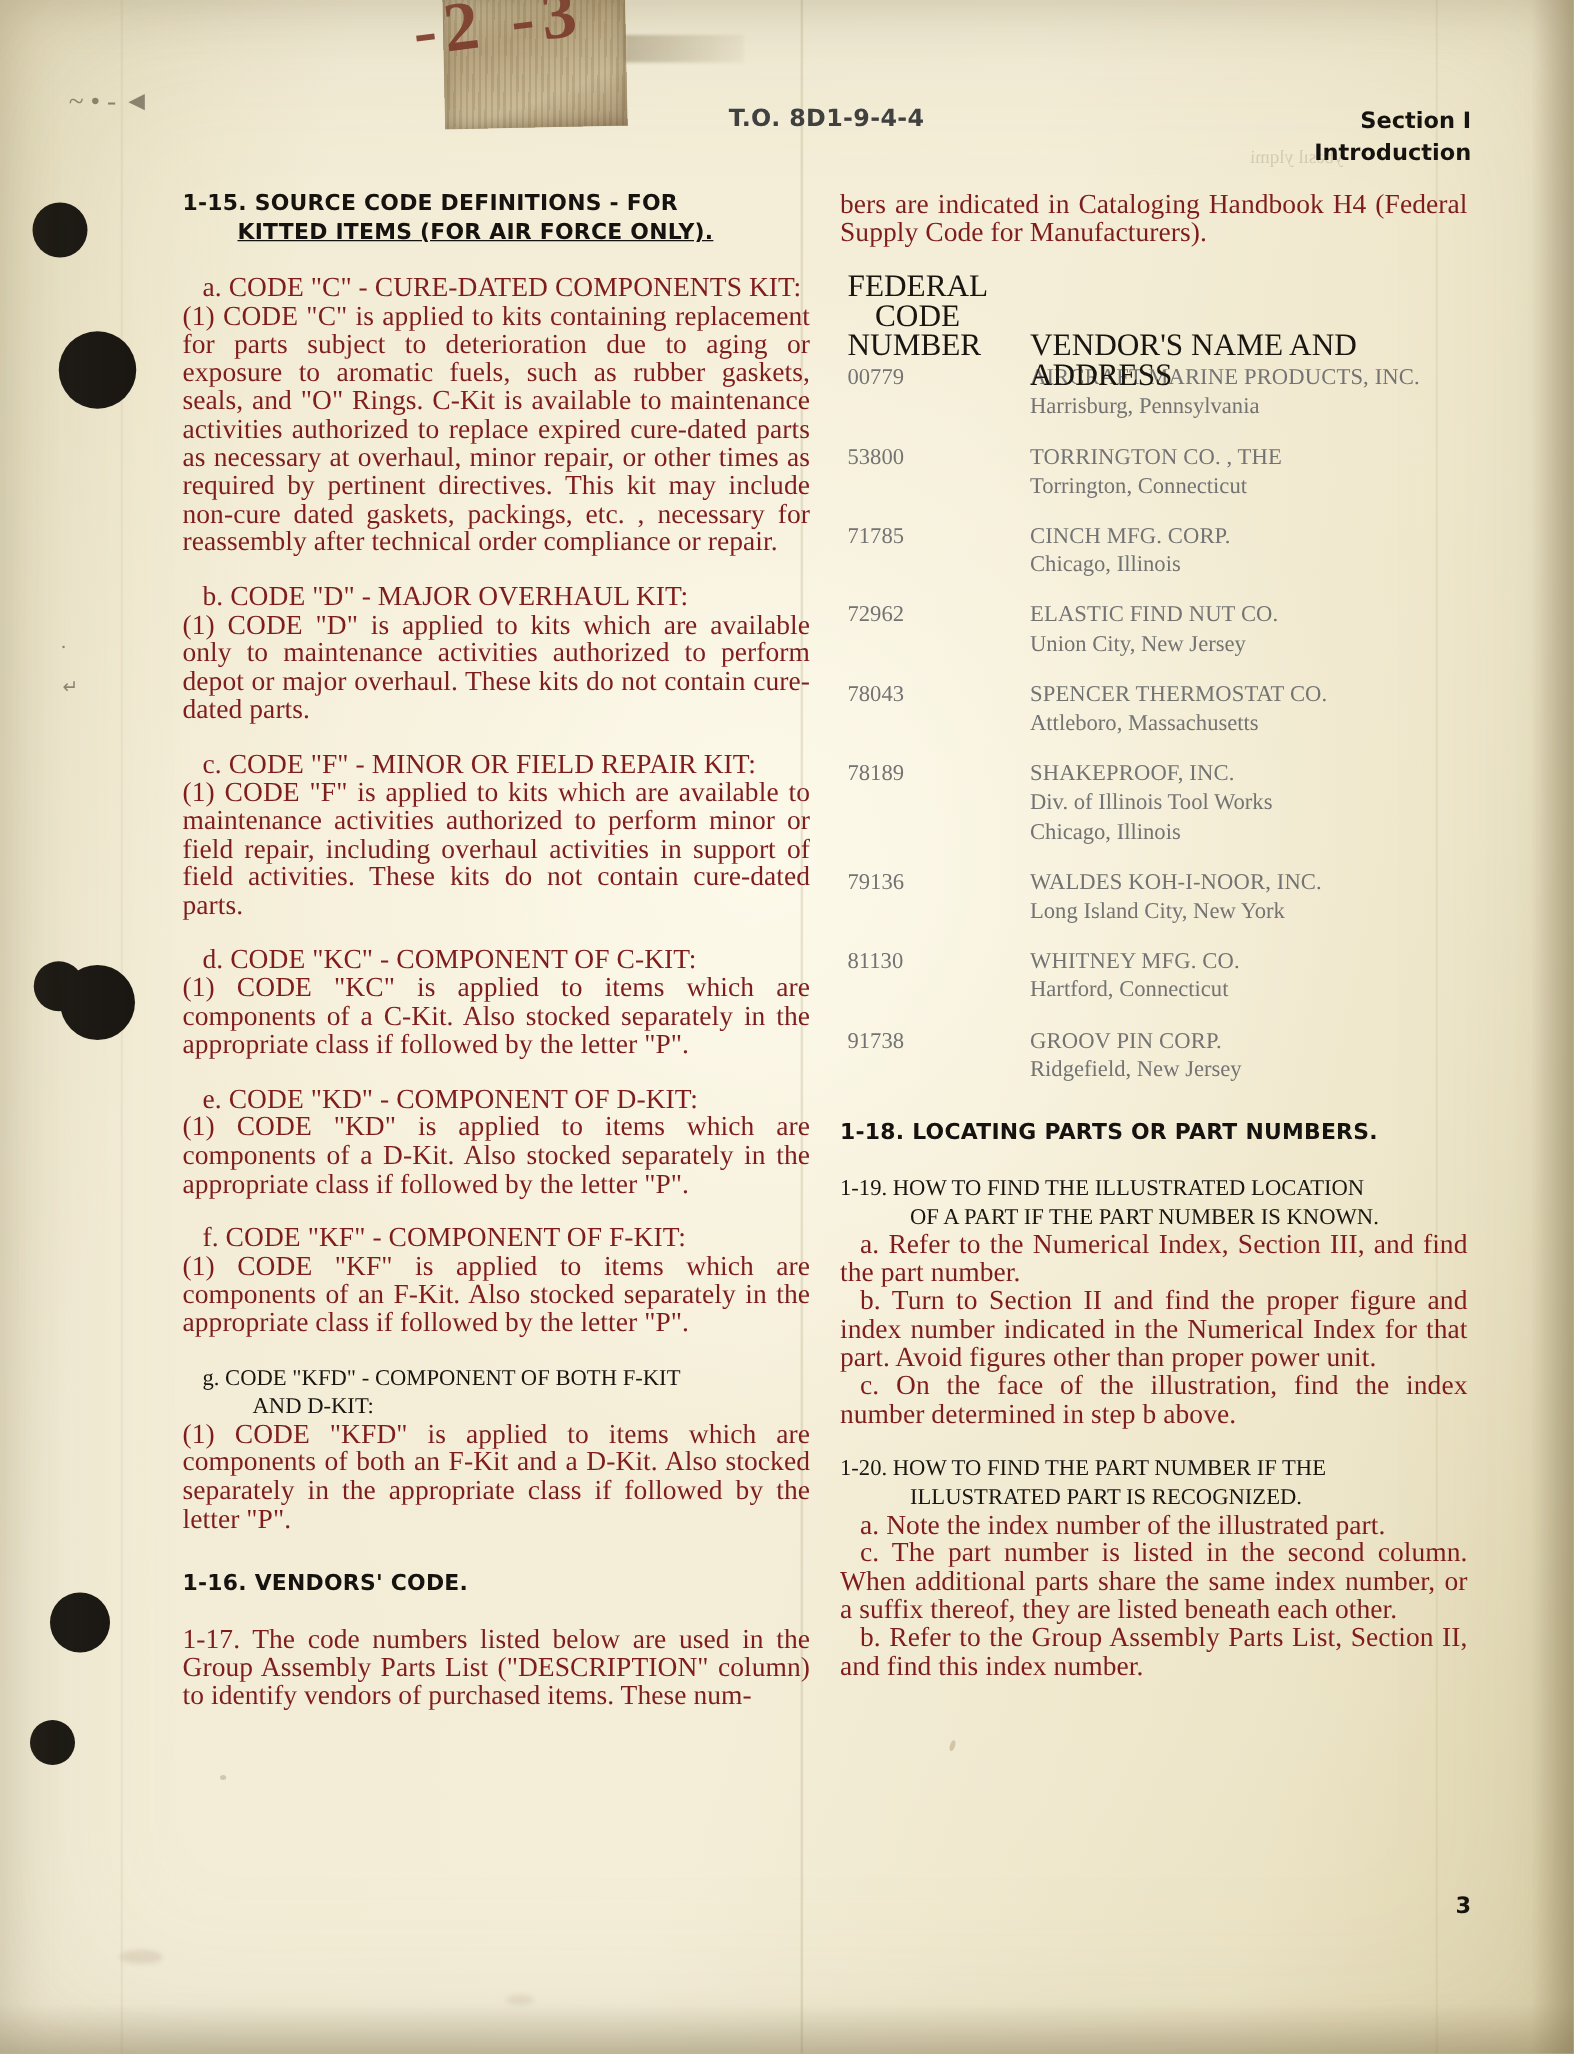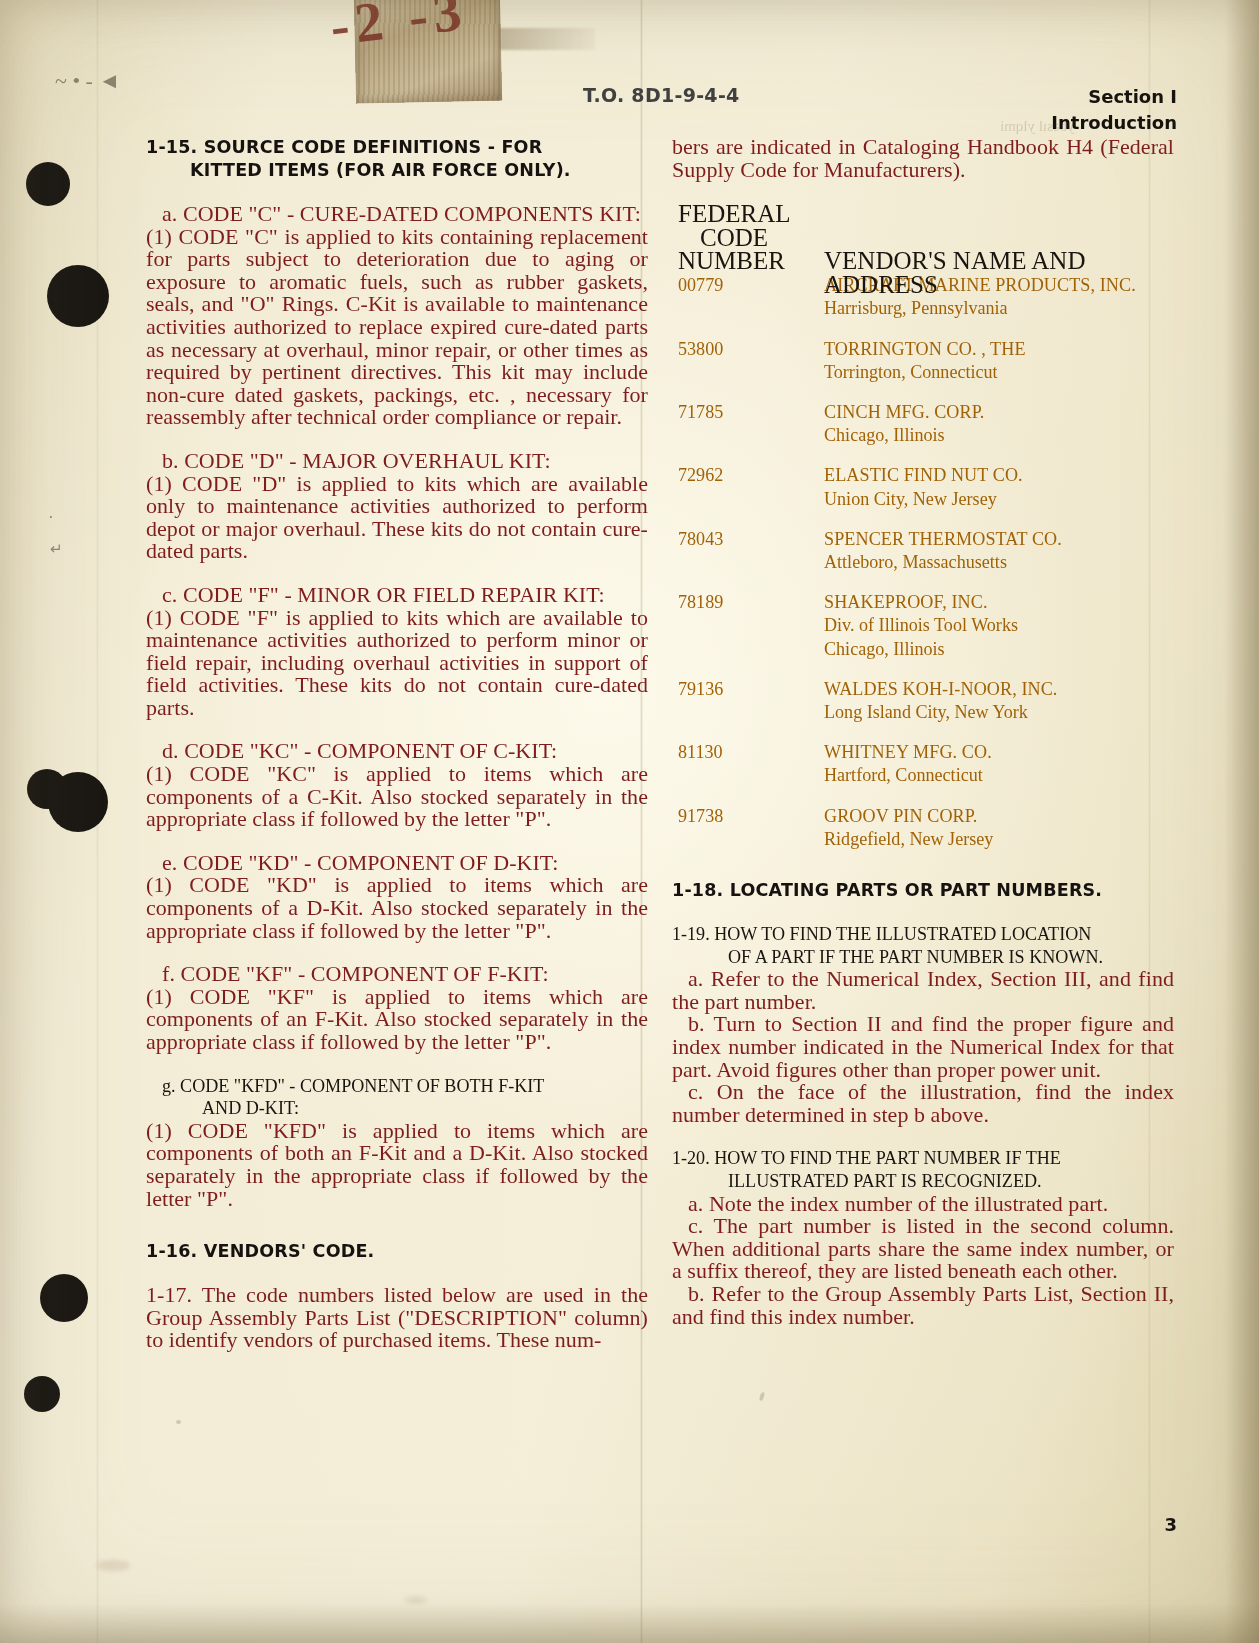--- a/index.html
+++ b/index.html
@@ -137,39 +137,39 @@
     font-weight: 700;
     font-size: 18px;
     line-height: 26px;
     color: #15120f;
   }
 
   
   .columns {
     position: absolute;
     left: 146px;
-    top: 136px;
+    top: 152px;
     width: 1032px;
     display: flex;
     gap: 24px;
   }
   .col {
     width: 502px;
   }
   .col.right { width: 502px; }
 
   .sec-head {
     font-family: "DejaVu Sans", sans-serif;
     font-weight: 700;
     font-size: 17.5px;
     line-height: 23px;
     letter-spacing: 0.2px;
     color: #15120f;
   }
-  .sec-head .ind { display: block; padding-left: 44px; }
+  .sec-head .ind { display: block; padding-left: 44px; text-decoration: underline; }
 
   p.body {
     margin: 0;
     font-family: "Liberation Serif", serif;
     font-size: 22px;
     line-height: 22.6px;
     text-align: justify;
     color: #7f1d1d;
     letter-spacing: 0.05px;
   }
@@ -191,21 +191,21 @@
   .vh-code    { position: absolute; left: 28px; top: 23.5px; }
   .vh-number  { position: absolute; left: 6px; top: 47px; }
   .vh-vendor  { position: absolute; left: 152px; top: 47px; }
 
   .vendor-row {
     display: flex;
     margin-bottom: 17px;
     font-family: "Liberation Serif", serif;
     font-size: 18.1px;
     line-height: 23.2px;
-    color: #a16207;
+    color: #737373;
   }
   .v-code { width: 146px; padding-left: 6px; flex: 0 0 146px; }
   .v-info { flex: 1; }
   .v-name { letter-spacing: 0.1px; }
   .v-addr { }
 
   .subhead-caps {
     font-family: "Liberation Serif", serif;
     font-size: 18.1px;
     line-height: 22.6px;

